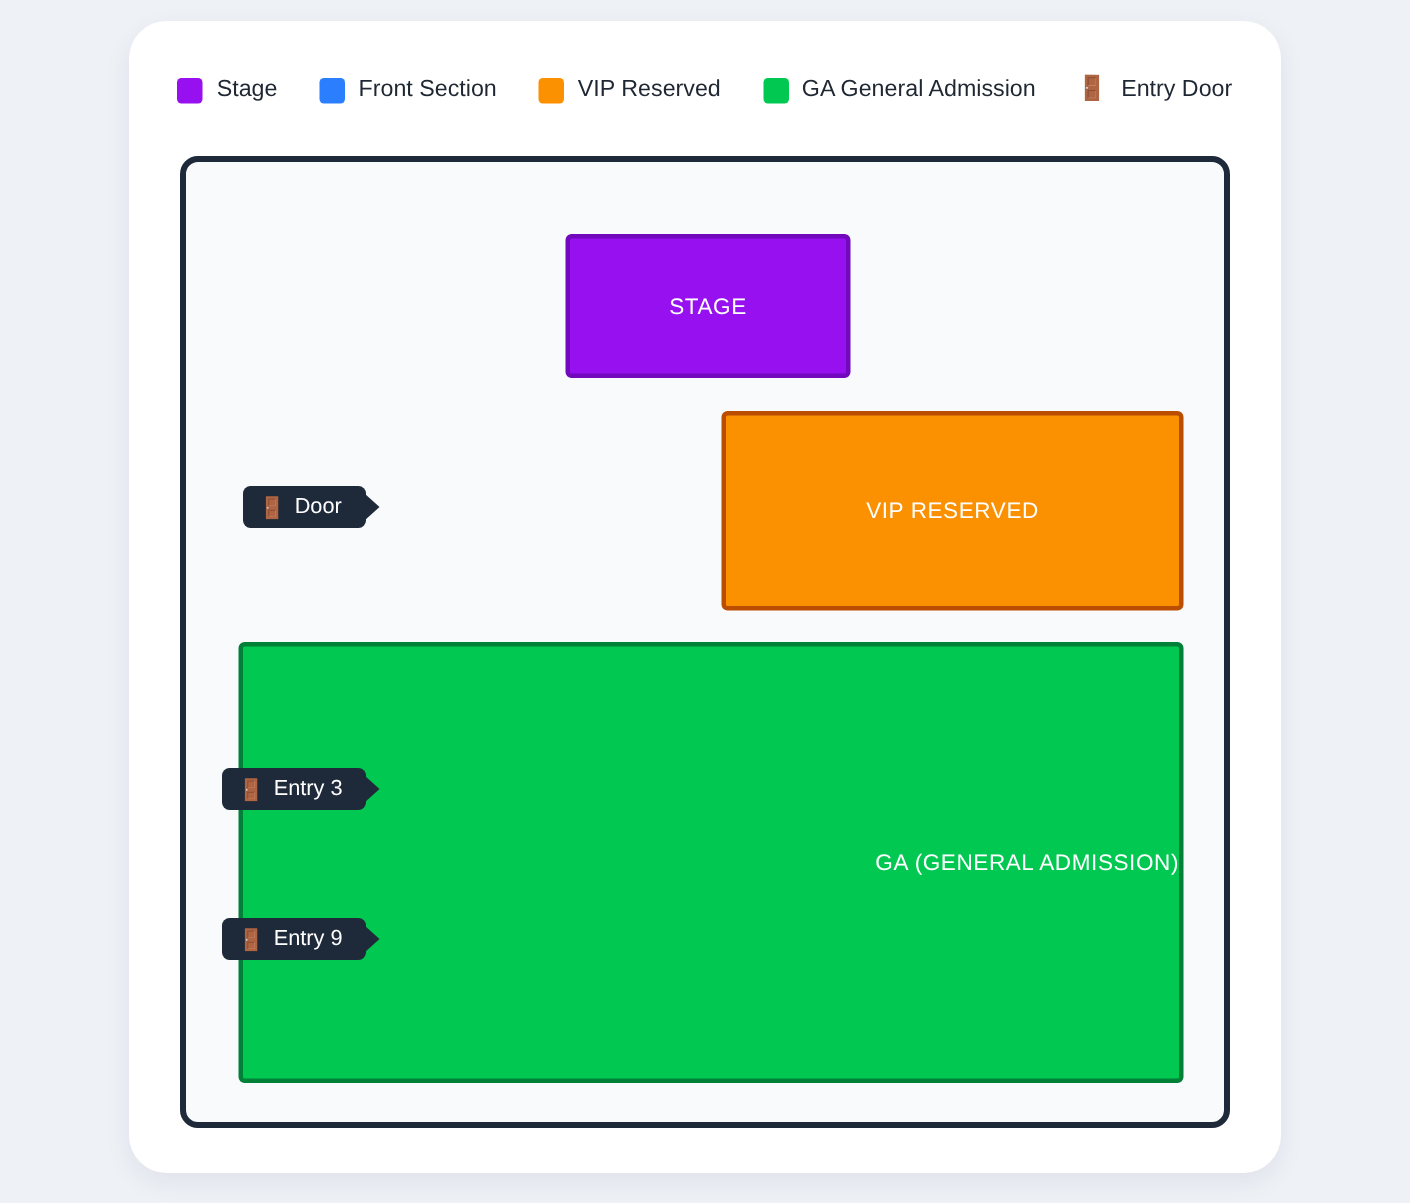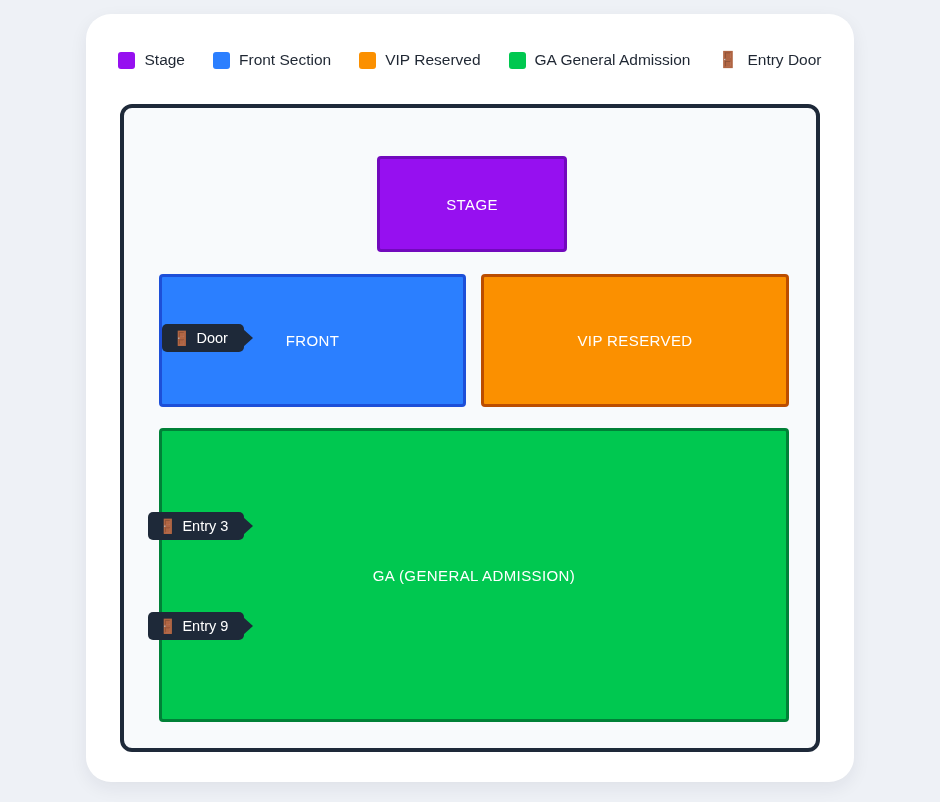--- a/index.html
+++ b/index.html
@@ -117,20 +117,21 @@
     background: #fb9000;
     border: 3px solid #bb4d00;
   }
   #section-ga {
     left: 35px;
     top: 320px;
     width: 630px;
     height: 294px;
     background: #00c850;
     border: 3px solid #008137;
+    justify-content: flex-end;
   }
 
   
   .entry-badge {
     position: absolute;
     height: 28px;
     display: flex;
     align-items: center;
     gap: 6px;
     padding: 0 16px 0 11px;
@@ -195,23 +196,20 @@
     </div>
 
   </div>
 
   <div id="venue">
 
     <div class="section" id="section-stage">
       <span class="section-label">STAGE</span>
     </div>
 
-    <div class="section" id="section-front">
-      <span class="section-label">FRONT</span>
-    </div>
 
     <div class="section" id="section-vip">
       <span class="section-label">VIP RESERVED</span>
     </div>
 
     <div class="section" id="section-ga">
       <span class="section-label">GA (GENERAL ADMISSION)</span>
     </div>
 
   </div>

